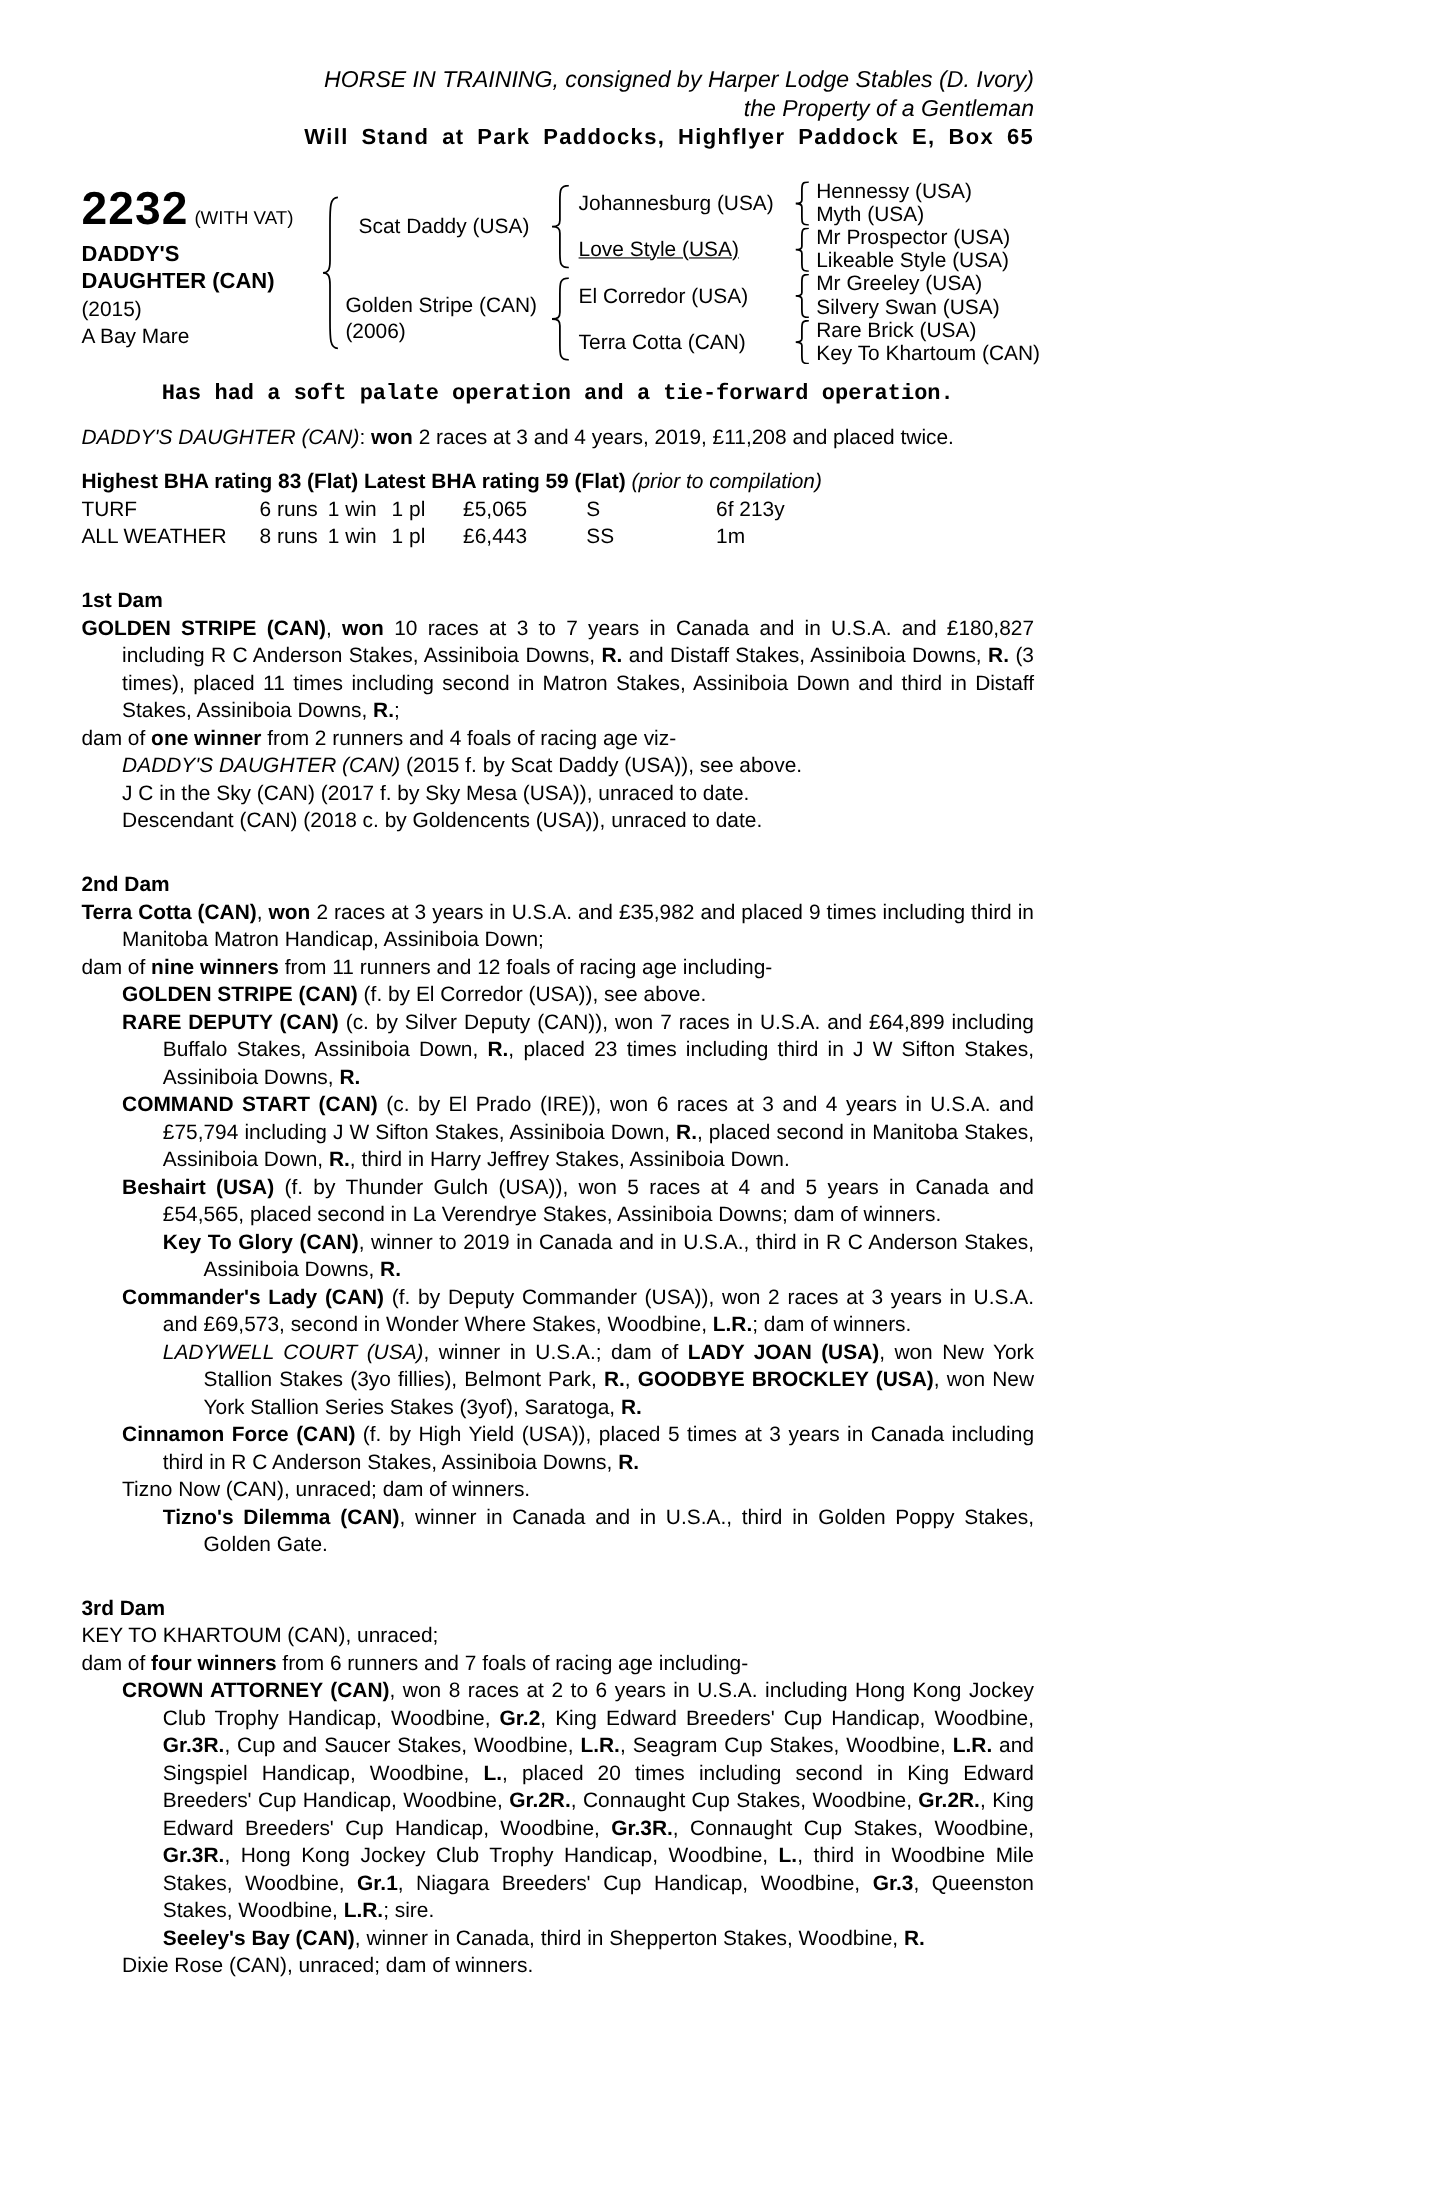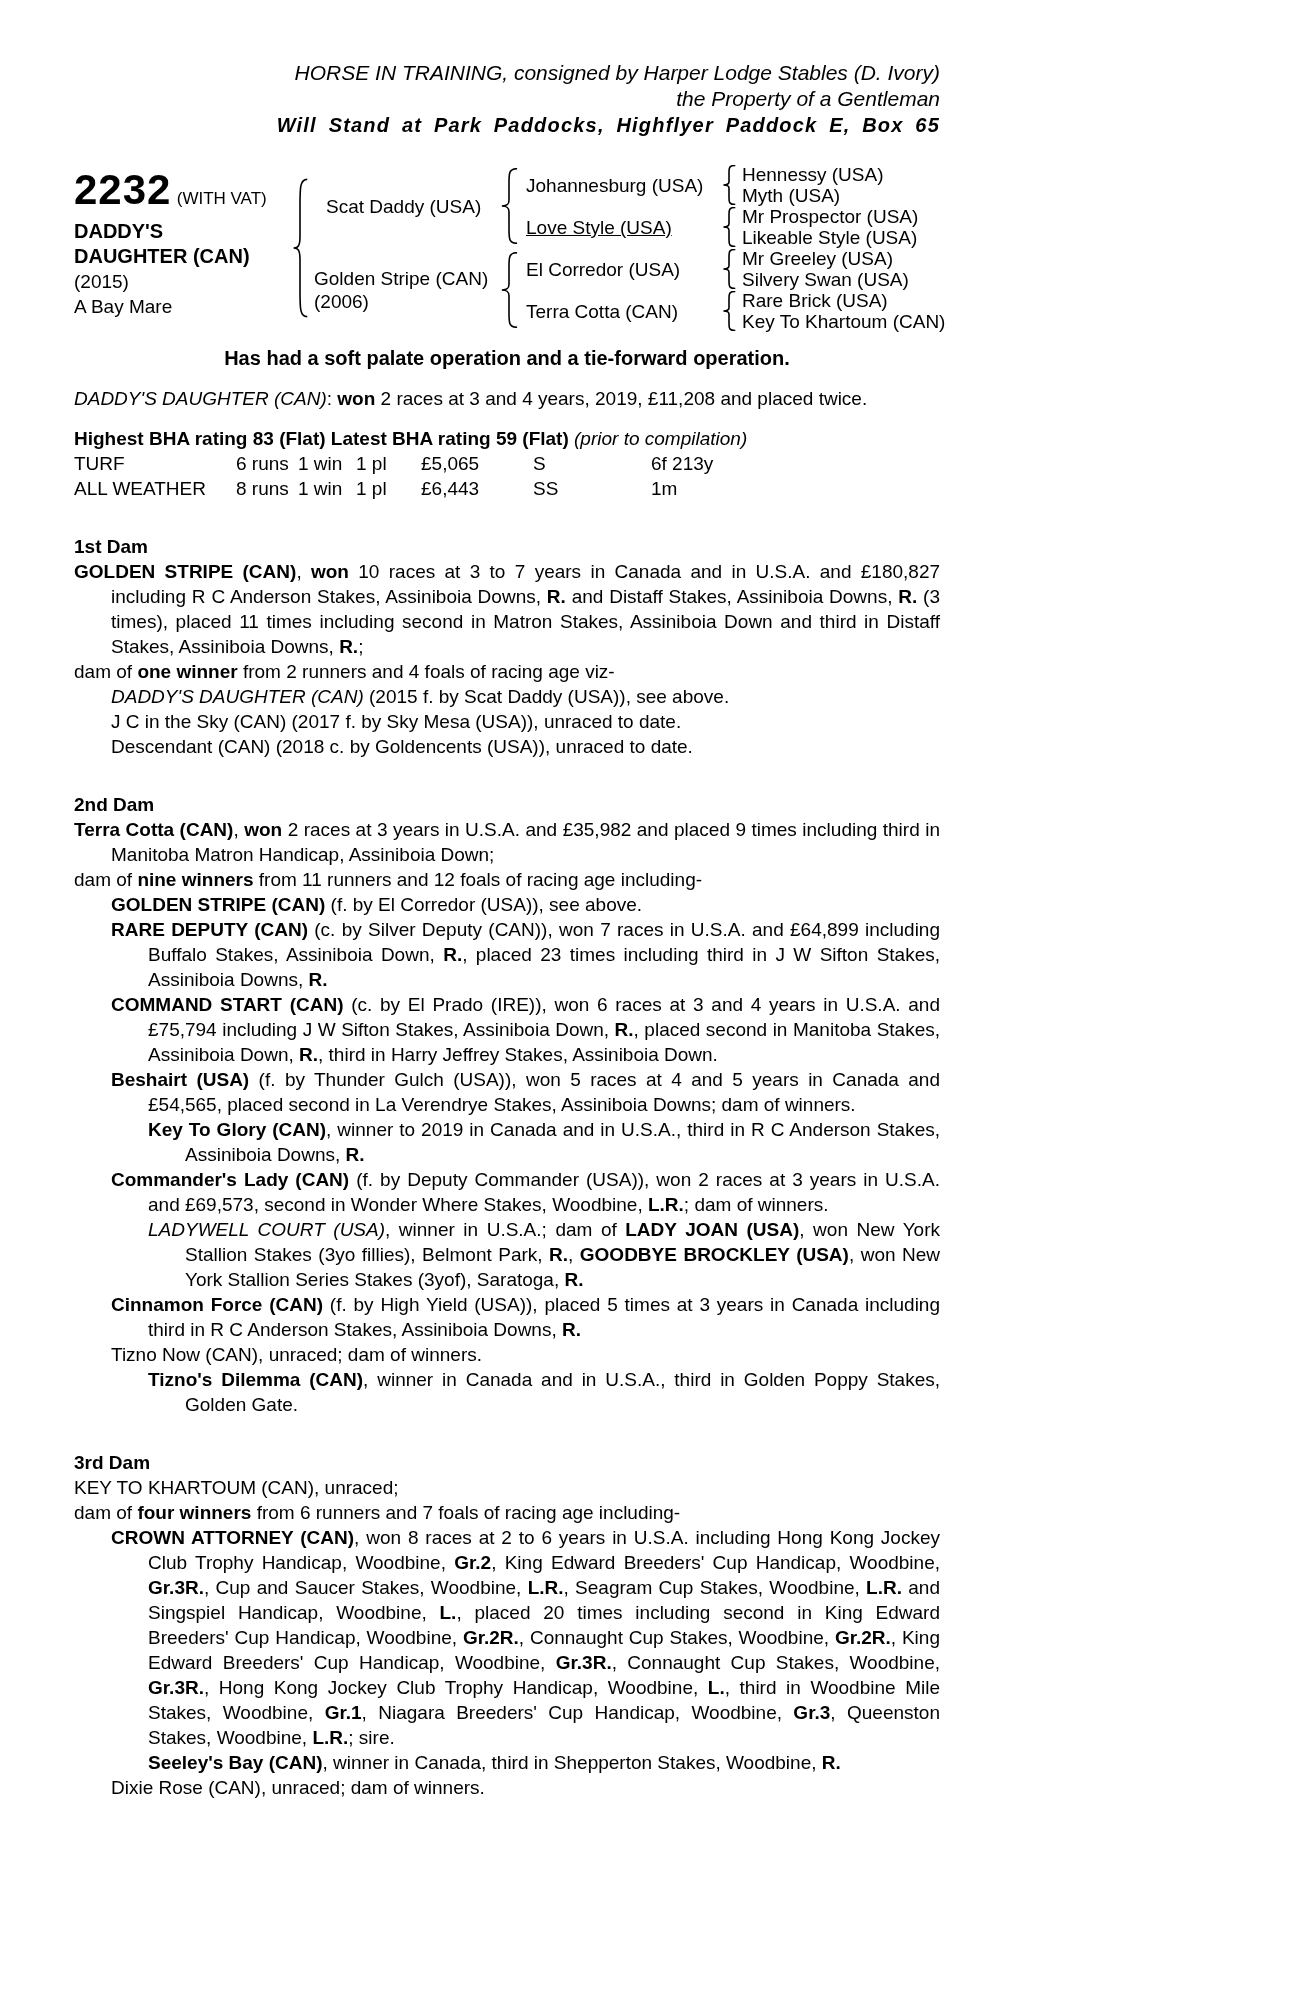--- a/index.html
+++ b/index.html
@@ -5,21 +5,21 @@
   html, body { margin:0; padding:0; background:#ffffff; }
   body { width:1314px; min-height:2000px; font-family:"Liberation Sans", sans-serif; color:#000; }
   .page { width:866px; margin-left:74px; padding-top:60px; font-size:19px; line-height:25px; }
 
   .b  { font-weight:bold; }
   .i  { font-style:italic; }
 
   
   .hdr { text-align:right; }
   .hdr-line1, .hdr-line2 { font-style:italic; font-size:21px; line-height:26px; }
-  .hdr-line3 { font-weight:bold; font-size:20px; line-height:26px; letter-spacing:1.2px; word-spacing:5px;font-style:italic; }
+  .hdr-line3 { font-weight:bold; font-size:20px; line-height:26px; letter-spacing:1.2px; word-spacing:5px; }
 
   
   .ped-block { display:flex; align-items:center; margin-top:26px; }
   .lot-col { width:218px; flex:0 0 218px; }
   .lot-number-row { white-space:nowrap; }
   .lot-number { font-size:42px; font-weight:bold; letter-spacing:1px; }
   .lot-vat { font-size:17px; }
   .lot-name { font-size:20px; font-weight:bold; line-height:25px; width:190px; margin-top:8px; }
   .lot-year, .lot-desc { font-size:19px; line-height:25px; }
 
@@ -38,21 +38,21 @@
   .g2r3 { grid-column:4; grid-row:5 / span 2; }
   .g2r4 { grid-column:4; grid-row:7 / span 2; }
   .bB1 { grid-column:5; grid-row:1 / span 2; height:40px; width:14px; align-self:center; }
   .bB2 { grid-column:5; grid-row:3 / span 2; height:40px; width:14px; align-self:center; }
   .bB3 { grid-column:5; grid-row:5 / span 2; height:40px; width:14px; align-self:center; }
   .bB4 { grid-column:5; grid-row:7 / span 2; height:40px; width:14px; align-self:center; }
   .g3r1{grid-column:6;grid-row:1}.g3r2{grid-column:6;grid-row:2}.g3r3{grid-column:6;grid-row:3}
   .g3r4{grid-column:6;grid-row:4}.g3r5{grid-column:6;grid-row:5}.g3r6{grid-column:6;grid-row:6}
   .g3r7{grid-column:6;grid-row:7}.g3r8{grid-column:6;grid-row:8}
 
-  .notice { text-align:center; font-weight:bold; font-size:20px; margin-top:14px; }
+  .notice { text-align:center; font-weight:bold; font-size:20px; margin-top:14px;font-family:Liberation Mono, monospace; }
 
   .para { margin:0; text-align:justify; }
   .ind-0 { padding-left:37px; text-indent:-37px; }
   .ind-1 { padding-left:74px; text-indent:-37px; }
   .ind-2 { padding-left:111px; text-indent:-37px; }
 
   .record { margin-top:15px; }
   .rating { margin-top:15px; }
 
   .stats { margin-top:0; }

